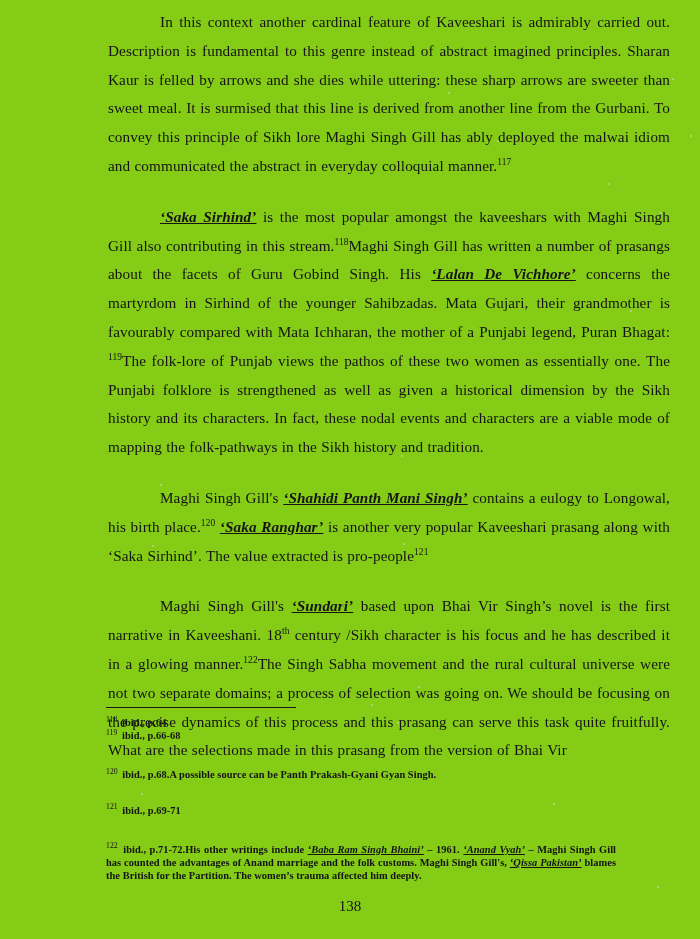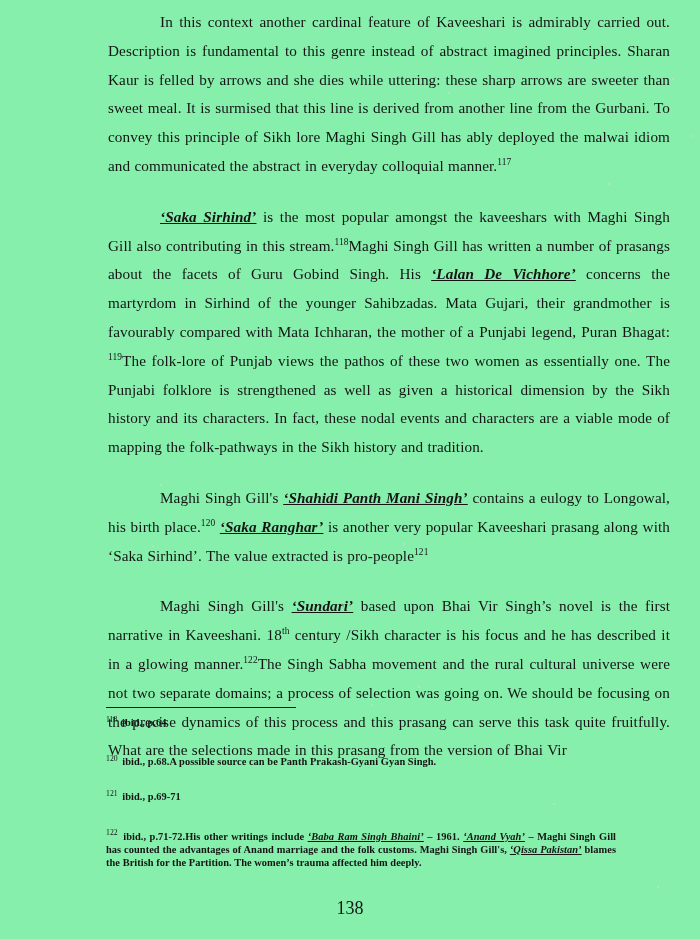--- a/index.html
+++ b/index.html
@@ -14,21 +14,21 @@
     position: relative;
     overflow: hidden;
     font-family: "Liberation Serif", "DejaVu Serif", serif;
     color: #111111;
     -webkit-font-smoothing: none;
   }
 
   .page {
     position: absolute;
     inset: 0;
-    background: #86efac;
+    background: #84cc16;
   }
 
   
   .body-block {
     position: absolute;
     left: 108px;
     top: 8px;
     width: 562px;
   }
 
@@ -94,21 +94,21 @@
   }
   .fn .ttl { font-weight: bold; font-style: italic; }
 
   
   .folio {
     position: absolute;
     top: 898px;
     left: 0;
     width: 700px;
     text-align: center;
-    font-size: 18px;
+    font-size: 15px;
     color: #141414;
     font-family: "Liberation Serif", "DejaVu Serif", serif;
   }
 
   
   .speckle {
     position: absolute;
     pointer-events: none;
     background: #d8d8d8;
     width: 2px; height: 2px;
@@ -125,20 +125,21 @@
     <p class="para">In this context another cardinal feature of Kaveeshari is admirably carried out. Description is fundamental to this genre instead of abstract imagined principles. Sharan Kaur is felled by arrows and she dies while uttering: these sharp arrows are sweeter than sweet meal. It is surmised that this line is derived from another line from the Gurbani. To convey this principle of Sikh lore Maghi Singh Gill has ably deployed the malwai idiom and communicated the abstract in everyday colloquial manner.<sup>117</sup></p>
     <p class="para"><span class="ttl">‘Saka Sirhind’</span> is the most popular amongst the kaveeshars with Maghi Singh Gill also contributing in this stream.<sup>118</sup>Maghi Singh Gill has written a number of prasangs about the facets of Guru Gobind Singh. His <span class="ttl">‘Lalan De Vichhore’</span> concerns the martyrdom in Sirhind of the younger Sahibzadas. Mata Gujari, their grandmother is favourably compared with Mata Ichharan, the mother of a Punjabi legend, Puran Bhagat: <sup>119</sup>The folk-lore of Punjab views the pathos of these two women as essentially one. The Punjabi folklore is strengthened as well as given a historical dimension by the Sikh history and its characters. In fact, these nodal events and characters are a viable mode of mapping the folk-pathways in the Sikh history and tradition.</p>
     <p class="para">Maghi Singh Gill's <span class="ttl">‘Shahidi Panth Mani Singh’</span> contains a eulogy to Longowal, his birth place.<sup>120</sup> <span class="ttl">‘Saka Ranghar’</span> is another very popular Kaveeshari prasang along with ‘Saka Sirhind’. The value extracted is pro-people<sup>121</sup></p>
     <p class="para">Maghi Singh Gill's <span class="ttl">‘Sundari’</span> based upon Bhai Vir Singh’s novel is the first narrative in Kaveeshani. 18<sup>th</sup> century /Sikh character is his focus and he has described it in a glowing manner.<sup>122</sup>The Singh Sabha movement and the rural cultural universe were not two separate domains; a process of selection was going on. We should be focusing on the precise dynamics of this process and this prasang can serve this task quite fruitfully. What are the selections made in this prasang from the version of Bhai Vir</p>
   </div>
 
   <div class="footnote-rule"></div>
 
   <div class="footnotes">
     <p class="fn fn-tight"><sup>118</sup> ibid., p.64</p>
+    <p class="fn fn-tight"><sup>119</sup> ibid., p.66-68</p>
     <p class="fn fn-gap"><sup>120</sup> ibid., p.68.A possible source can be Panth Prakash-Gyani Gyan Singh.</p>
     <p class="fn fn-gap-lg"><sup>121</sup> ibid., p.69-71</p>
     <p class="fn fn-gap"><sup>122</sup> ibid., p.71-72.His other writings include <span class="ttl">‘Baba Ram Singh Bhaini’</span> – 1961. <span class="ttl">‘Anand Vyah’</span> – Maghi Singh Gill has counted the advantages of Anand marriage and the folk customs. Maghi Singh Gill's, <span class="ttl">‘Qissa Pakistan’</span> blames the British for the Partition. The women’s trauma affected him deeply.</p>
   </div>
 
   <div class="folio">138</div>
 
   <span class="speckle" style="left:448px; top:92px;"></span>
   <span class="speckle" style="left:672px; top:78px;"></span>
   <span class="speckle" style="left:690px; top:135px;"></span>

